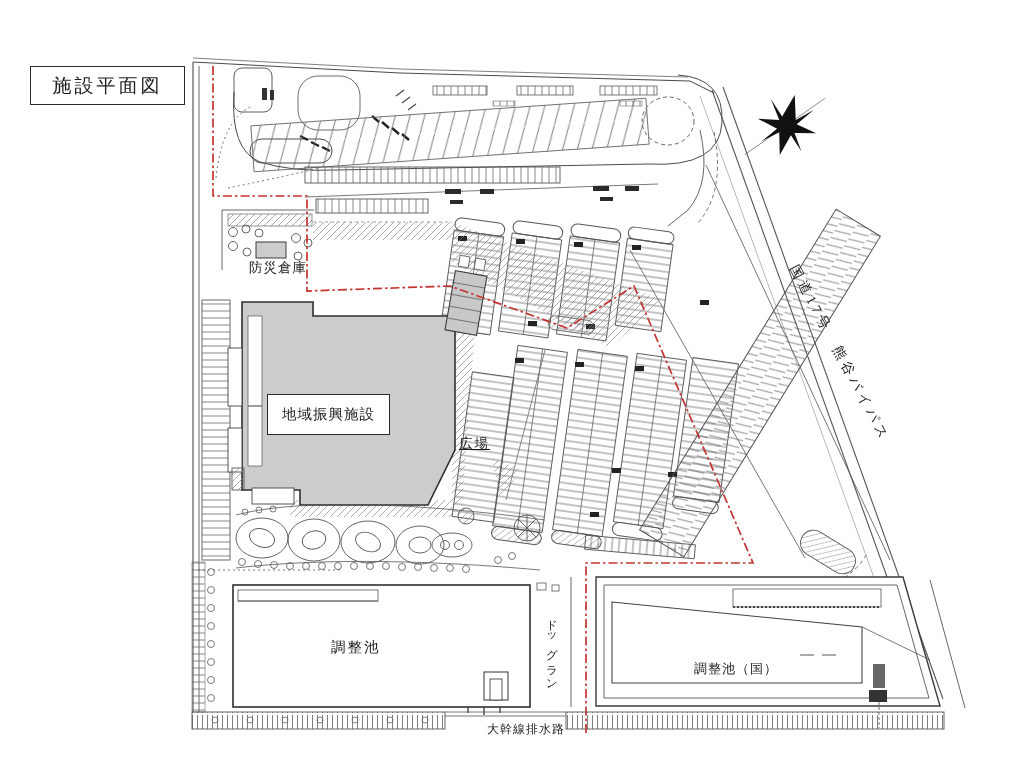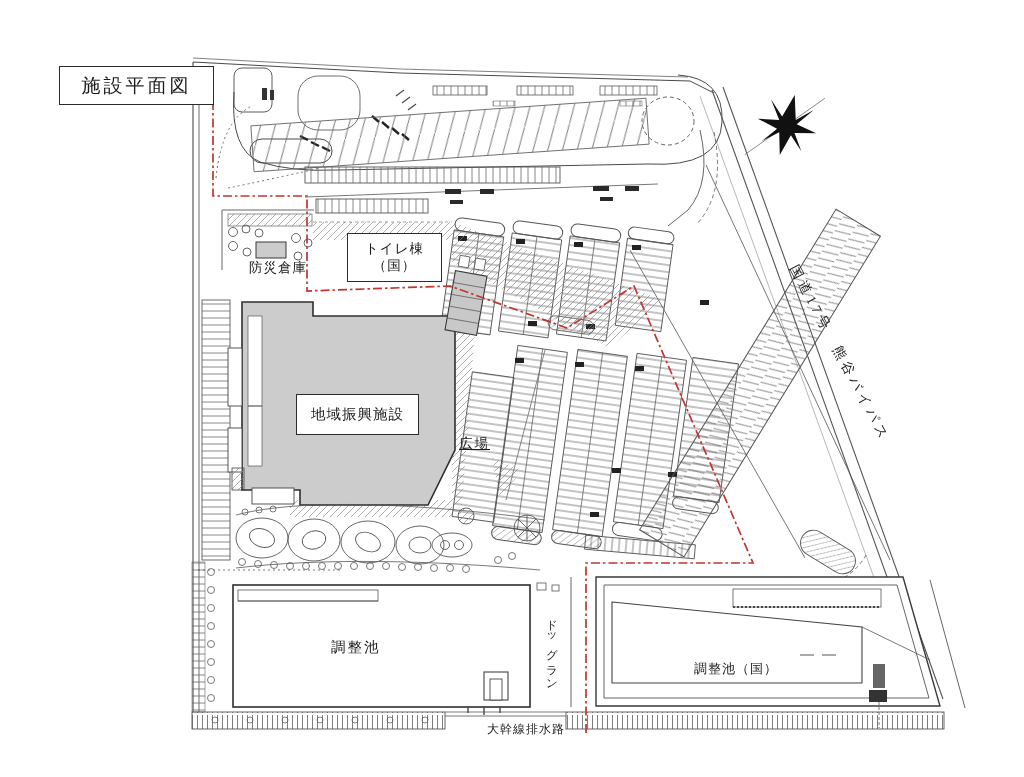--- a/index.html
+++ b/index.html
@@ -2,21 +2,21 @@
 <html><head>
 <meta charset="utf-8">
 <style>
   html,body{margin:0;padding:0;background:#fff;}
   #plan{position:relative;width:1024px;height:777px;background:#fff;overflow:hidden;
         font-family:"Liberation Serif","DejaVu Serif",serif;color:#1a1a1a;}
   svg{position:absolute;left:0;top:0;}
   .lbl{position:absolute;white-space:nowrap;color:#1a1a1a;}
   .boxlbl{position:absolute;background:#fff;border:1.6px solid #2b2b2b;
           display:flex;flex-direction:column;align-items:center;justify-content:center;
-          line-height:1.25;margin-left:29px;}
+          line-height:1.25;}
   #title-box{left:30px;top:66px;width:153px;height:37px;font-size:19px;letter-spacing:3px;}
   #toilet-box{left:318px;top:233px;width:93px;height:47px;font-size:13.5px;letter-spacing:1px;}
   #chiiki-box{left:267px;top:394px;width:121px;height:39px;font-size:14.5px;letter-spacing:1px;align-items:center;}
   #bousai-lbl{left:249px;top:259px;font-size:13.5px;letter-spacing:1px;}
   #hiroba-lbl{left:459px;top:435px;font-size:13.5px;letter-spacing:2px;text-decoration:underline;}
   #pond1-lbl{left:331px;top:629px;font-size:14.5px;letter-spacing:2px;margin-top:9px;}
   #pond2-lbl{left:694px;top:660px;font-size:13px;letter-spacing:1px;}
   #drain-lbl{left:487px;top:721px;font-size:12px;letter-spacing:1px;}
   #dogrun-lbl{left:544px;top:611px;font-size:11.5px;writing-mode:vertical-rl;letter-spacing:2px;}
   #road-lbl{left:801px;top:262px;font-size:13.5px;letter-spacing:4px;
@@ -330,24 +330,20 @@
   <g transform="translate(787,126) rotate(14)">
     <path d="M-34,38 L30,-36" stroke="#777" stroke-width="0.8"></path>
     <path d="M0,-32 L7,-8 L22,-22 L9,-4 L30,0 L9,5 L20,21 L6,8 L0,30 L-6,8 L-21,21 L-9,5 L-30,0 L-9,-4 L-22,-22 L-7,-8 Z" fill="#111"></path>
   </g>
 </svg>
 
 <div class="boxlbl" id="title-box">
   <span>施設平面図</span>
 </div>
 <div class="lbl" id="bousai-lbl">防災倉庫</div>
-<div class="boxlbl" id="toilet-box">
-  <span>トイレ棟</span>
-  <span>（国）</span>
-</div>
 <div class="boxlbl" id="chiiki-box">
   <span>地域振興施設</span>
 </div>
 <div class="lbl" id="hiroba-lbl">広場</div>
 <div class="lbl" id="pond1-lbl">調整池</div>
 <div class="lbl" id="dogrun-lbl">ドッグラン</div>
 <div class="lbl" id="pond2-lbl">調整池（国）</div>
 <div class="lbl" id="drain-lbl">大幹線排水路</div>
 <div class="lbl" id="road-lbl">国道17号　熊谷バイパス</div>
 

